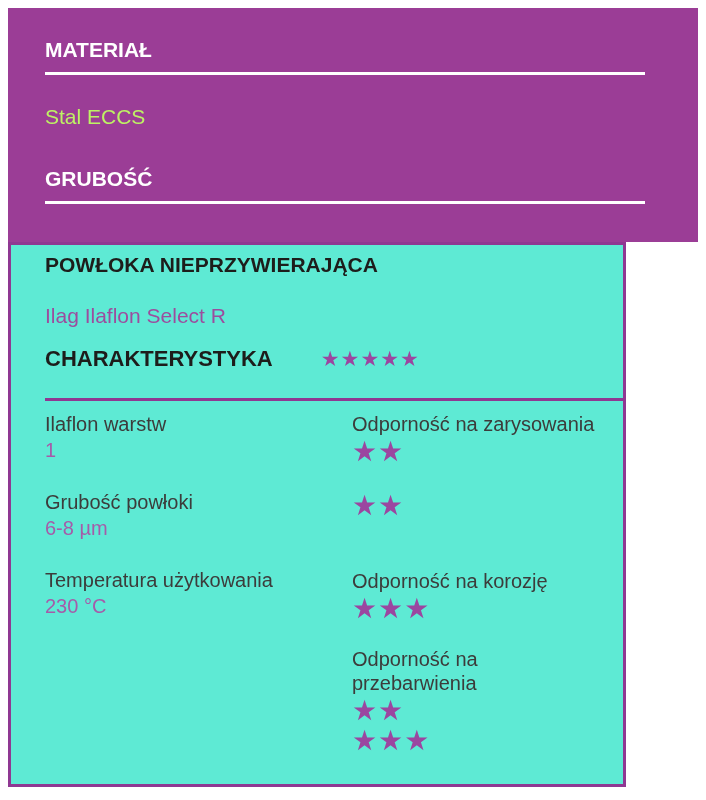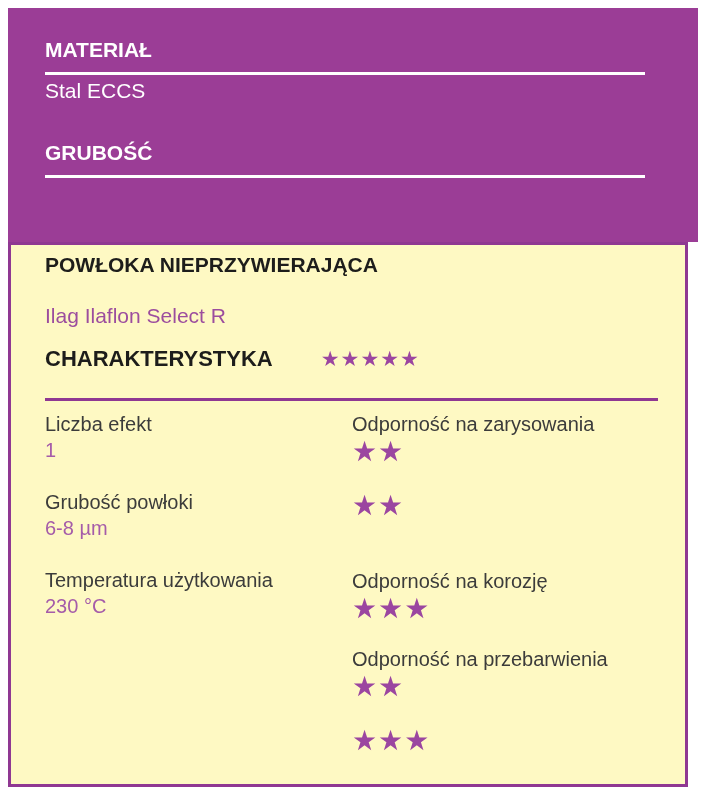--- a/index.html
+++ b/index.html
@@ -32,34 +32,34 @@
     font-weight: bold;
     color: #ffffff;
   }
   .white-rule {
     width: 600px;
     height: 3px;
     background: #ffffff;
     margin-top: 10px;
   }
   .tp-value {
-    margin-top: 4px;
+    margin-top: 30px;
     font-size: 21px;
     line-height: 24px;
-    color: #ffffff;
+    color: #bef264;
   }
   .tp-section + .tp-section {
     margin-top: 38px;
   }
   
   .coating-panel {
-    width: 680px;
+    width: 618px;
     height: 545px;
     box-sizing: border-box;
-    background: #fef9c3;
+    background: #5eead4;
     border: 3px solid #8f3892;
     padding: 8px 16px 0 34px;
     overflow: hidden;
   }
   .panel-title {
     margin: 0;
     font-size: 21px;
     line-height: 24px;
     font-weight: bold;
     color: #1d1d1b;
@@ -147,21 +147,21 @@
       <h2 class="char-heading">CHARAKTERYSTYKA</h2>
       <span class="overall-stars">★★★★★</span>
     </div>
 
     <div class="purple-rule"></div>
 
     <div class="grid">
 
       <div class="col-left">
         <div class="cell">
-          <div class="cell-label">Liczba efekt</div>
+          <div class="cell-label">Ilaflon warstw</div>
           <div class="cell-value">1</div>
         </div>
         <div class="cell">
           <div class="cell-label">Grubość powłoki</div>
           <div class="cell-value">6-8 µm</div>
         </div>
         <div class="cell">
           <div class="cell-label">Temperatura użytkowania</div>
           <div class="cell-value">230 °C</div>
         </div>

